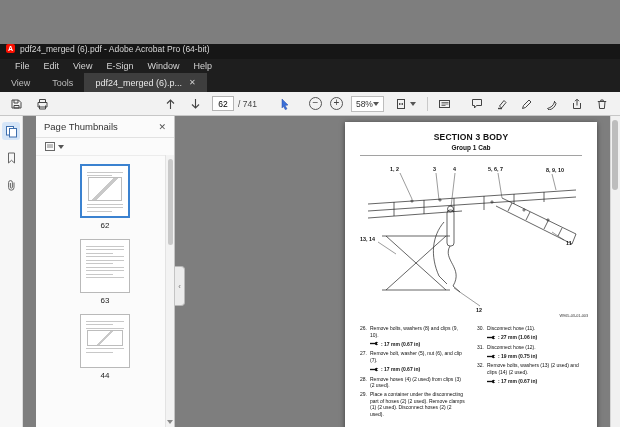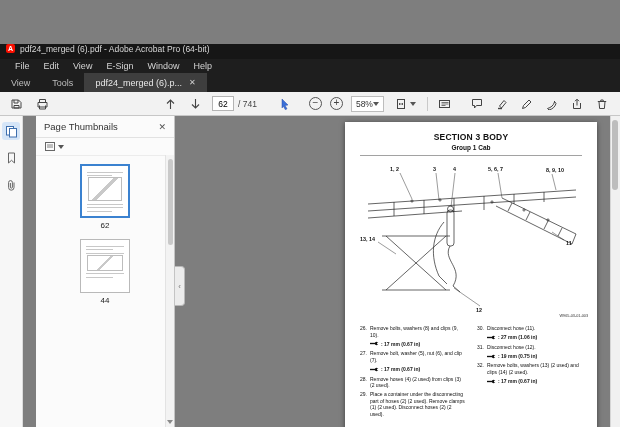--- a/index.html
+++ b/index.html
@@ -228,20 +228,35 @@
         <div class="thumb-cell selected">
           <div class="thumb">
             <div class="tl"></div>
               <div class="tl short"></div>
               <div class="tfig"></div>
               <div class="tl"></div>
               <div class="tl"></div>
               <div class="tl short"></div>
           </div>
           <div class="tnum">62</div>
+        </div>
+        <div class="thumb-cell">
+          <div class="thumb">
+            <div class="tl"></div>
+              <div class="tl"></div>
+              <div class="tl short"></div>
+              <div class="tl"></div>
+              <div class="tl"></div>
+              <div class="tl short"></div>
+              <div class="tl"></div>
+              <div class="tl"></div>
+              <div class="tl short"></div>
+              <div class="tl"></div>
+          </div>
+          <div class="tnum">63</div>
         </div>
         <div class="thumb-cell">
           <div class="thumb">
             <div class="tl"></div>
               <div class="tl short"></div>
               <div class="tl"></div>
               <div class="tfig" style="height:14px"></div>
               <div class="tl"></div>
               <div class="tl short"></div>
           </div>

